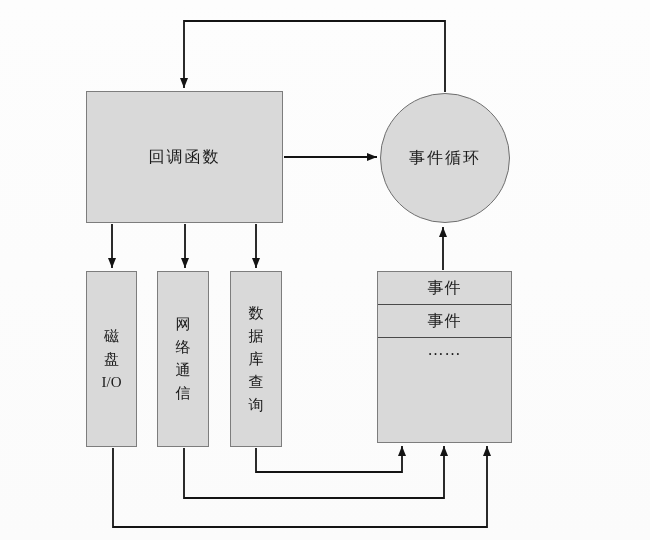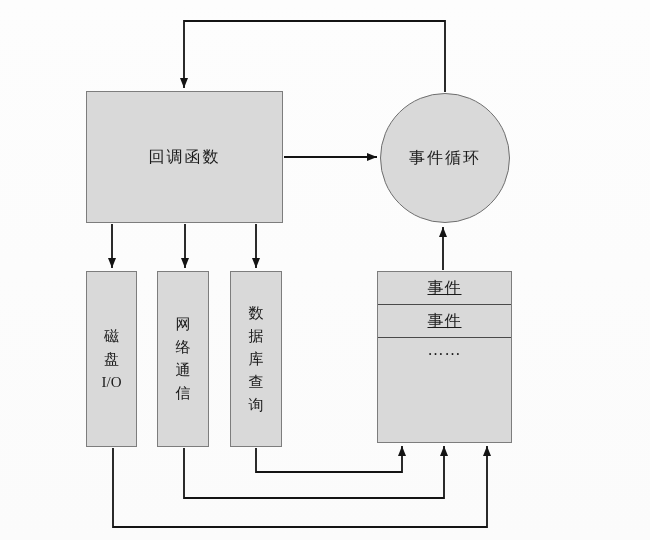--- a/index.html
+++ b/index.html
@@ -40,21 +40,21 @@
   #database-box{left:230px;top:271px;width:52px;height:176px;}
   #queue-box{
     left:377px;top:271px;width:135px;height:172px;
     flex-direction:column;align-items:stretch;justify-content:flex-start;
   }
   .queue-row{
     box-sizing:border-box;
     height:33px;
     border-bottom:1px solid #4a4a4a;
     display:flex;align-items:center;justify-content:center;
-    font-size:16px;letter-spacing:1px;text-decoration:underline;
+    font-size:16px;letter-spacing:1px;
   }
   .queue-rest{
     flex:1;
     display:flex;align-items:flex-start;justify-content:center;
     padding-top:3px;
     font-size:16px;letter-spacing:1px;
   }
   #connectors{
     position:absolute;left:0;top:0;width:650px;height:540px;
     pointer-events:none;

